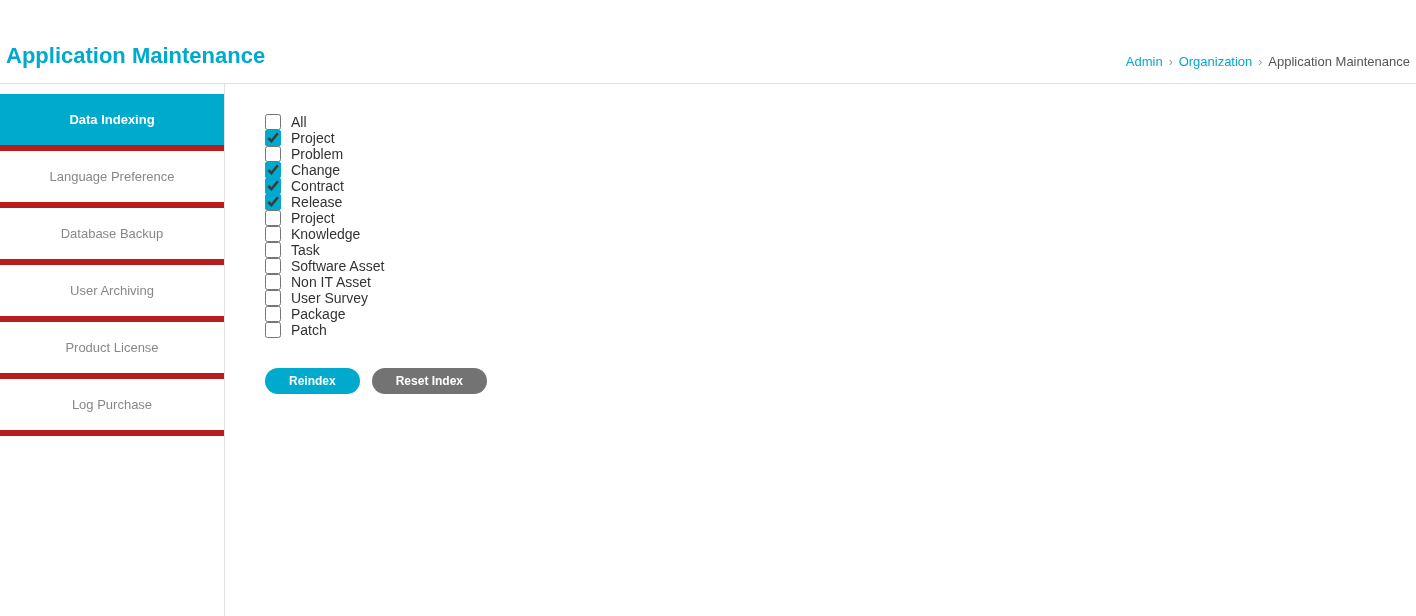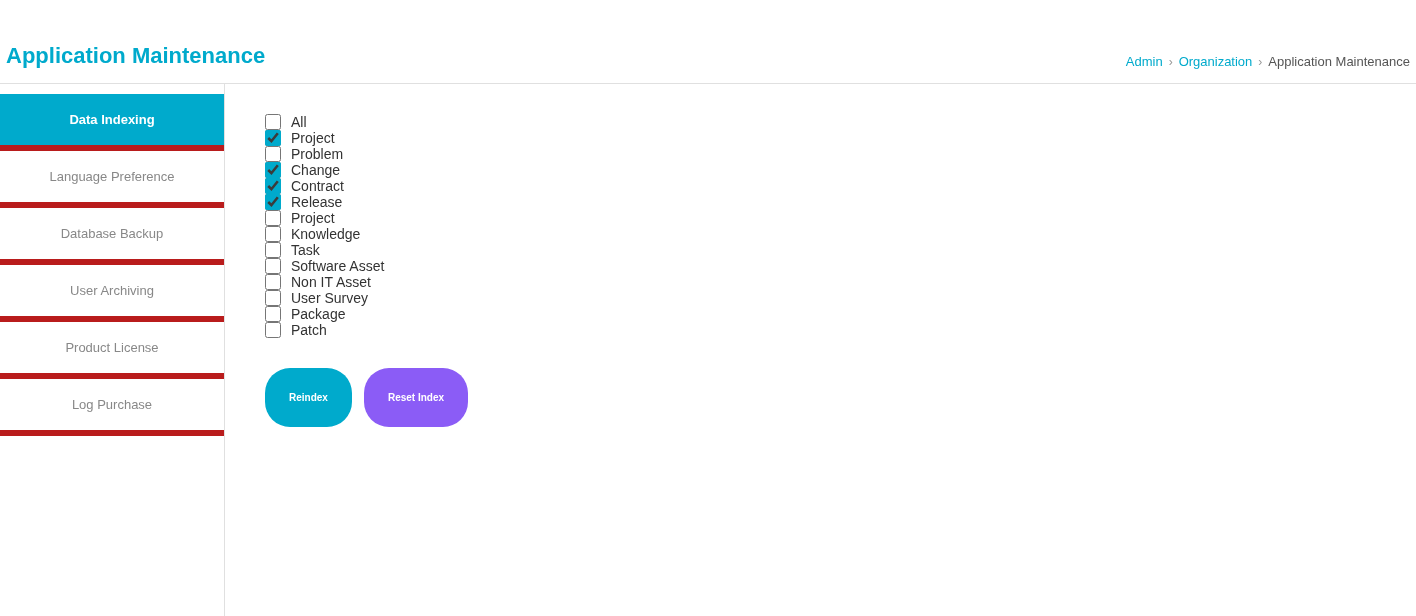--- a/index.html
+++ b/index.html
@@ -95,33 +95,33 @@
       color: #333;
     }
 
     
     .button-row {
       display: flex;
       gap: 12px;
       margin-top: 10px;
     }
     .btn {
-      padding: 24px 24px;
+      padding: 6px 24px;
       border: none;
       border-radius: 25px;
-      font-size: 10px;
+      font-size: 12px;
       font-weight: bold;
       cursor: pointer;
       color: #fff;
     }
     .btn-reindex {
       background: #00aacc;
     }
     .btn-reset {
-      background: #8b5cf6;
+      background: #737373;
     }
   </style>
 </head>
 <body>
 
 <div class="header">
   <span class="header-title">Application Maintenance</span>
   <nav class="breadcrumb">
     <span class="breadcrumb-item">Admin</span>
     <span class="breadcrumb-sep">›</span>

